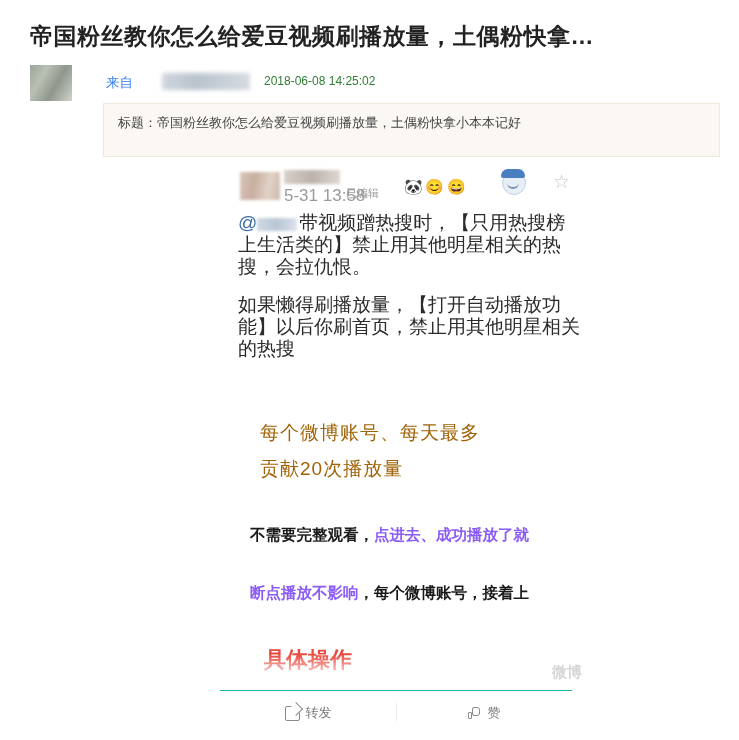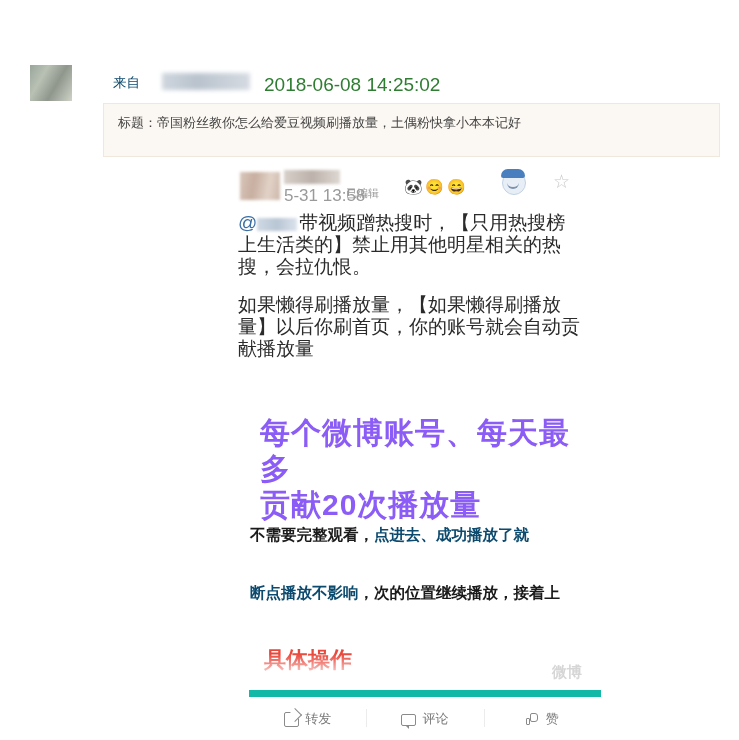--- a/index.html
+++ b/index.html
@@ -50,37 +50,36 @@
     width: 42px;
     height: 36px;
     background: linear-gradient(120deg,#9aa69a 0%, #b9c0b4 30%, #8f968c 60%, #cfd3c8 100%);
     filter: blur(0.4px);
   }
   .meta-from {
     position: absolute;
     left: 76px;
     top: 9px;
     font-size: 13.5px;
-    color: #0c4a6e;
-    margin-left: 7px;
+    color: #3b82f6;
   }
   .meta-source-blur {
     position: absolute;
     left: 132px;
     top: 8px;
     width: 88px;
     height: 17px;
     background: linear-gradient(90deg,#cfd6de 0%, #b9c3cd 40%, #d6dbe2 100%);
     filter: blur(2.2px);
   }
   .meta-date {
     position: absolute;
     left: 234px;
     top: 9px;
-    font-size: 19px;
+    font-size: 12px;
     color: #2f7d32;
   }
 
   
   .subject-bar {
     position: absolute;
     left: 103px;
     top: 103px;
     width: 617px;
     height: 54px;
@@ -239,38 +238,38 @@
     top: 245px;
     width: 352px;
     height: 285px;
     background: #ffffff;
   }
   .poster-headline {
     position: absolute;
     left: 24px;
     top: 10px;
     width: 310px;
-    font-size: 30px;
-    font-weight: bold;
-    color: #8b5cf6;
+    font-size: 19px;
+    font-weight: normal;
+    color: #a16207;
     line-height: 36px;
     letter-spacing: 1px;
   }
   .poster-text {
     position: absolute;
     left: 14px;
     top: 115px;
     width: 330px;
     font-size: 15.5px;
     font-weight: bold;
     line-height: 29px;
     color: #1a1a1a;
   }
   .poster-text .red {
-    color: #0c4a6e;
+    color: #8b5cf6;
   }
   .poster-bottom {
     position: absolute;
     left: 28px;
     top: 240px;
     font-size: 22px;
     font-weight: bold;
     color: #e8392c;
     opacity: 0.92;
   }
@@ -287,25 +286,25 @@
     right: 6px;
     bottom: 8px;
     font-size: 15px;
     font-weight: bold;
     color: rgba(180,180,180,0.55);
   }
 
   
   .action-bar {
     position: absolute;
-    left: 249px;
+    left: 220px;
     top: 690px;
     width: 352px;
     height: 44px;
-    border-top: 7px solid #14b8a6;
+    border-top: 1px solid #14b8a6;
     display: flex;
     align-items: center;
   }
   .action {
     flex: 1 1 0;
     display: flex;
     align-items: center;
     justify-content: center;
     gap: 6px;
     font-size: 13px;
@@ -388,20 +387,21 @@
     border: 1.4px solid #8a8a8a;
     border-radius: 1px;
     box-sizing: border-box;
   }
 </style>
 </head>
 <body>
 
 <div class="page">
 
+  <div class="post-title">帝国粉丝教你怎么给爱豆视频刷播放量，土偶粉快拿…</div>
 
   <div class="meta-row">
     <div class="avatar"></div>
     <span class="meta-from">来自</span>
     <span class="meta-source-blur"></span>
     <span class="meta-date">2018-06-08 14:25:02</span>
   </div>
 
   <div class="subject-bar">
     <span class="subject-text">标题：帝国粉丝教你怎么给爱豆视频刷播放量，土偶粉快拿小本本记好</span>
@@ -423,47 +423,43 @@
       <span class="badge-head"></span>
       <span class="badge-cap"></span>
       <span class="badge-face"></span>
     </div>
     <div class="star-icon">☆</div>
 
     <div class="card-body">
       <p class="para">
         <span class="at-mark">@</span><span class="at-blur"></span><span>带视频蹭热搜时，【只用热搜榜上生活类的】禁止用其他明星相关的热搜，会拉仇恨。</span>
       </p>
-      <p class="para">如果懒得刷播放量，【如果懒得刷播放量】以后你刷首页，你的账号就会自动贡献播放量</p>
+      <p class="para">如果懒得刷播放量，【打开自动播放功能】以后你刷首页，禁止用其他明星相关的热搜</p>
     </div>
 
     <div class="poster">
       <div class="poster-headline">
         <div>每个微博账号、每天最多</div>
         <div>贡献20次播放量</div>
       </div>
       <div class="poster-text">
         <span>不需要完整观看，</span><span class="red">点进去、成功播放了就</span><br>
         <br>
-        <span class="red">断点播放不影响</span><span>，次的位置继续播放，接着上</span><br>
+        <span class="red">断点播放不影响</span><span>，每个微博账号，接着上</span><br>
       </div>
       <div class="poster-bottom">具体操作</div>
       <div class="poster-fade"></div>
       <div class="watermark">微博</div>
     </div>
   </div>
 
   <div class="action-bar">
     <div class="action">
       <span class="act-icon ico-share"></span>
       <span>转发</span>
     </div>
     <div class="action">
-      <span class="act-icon ico-comment"></span>
-      <span>评论</span>
-    </div>
-    <div class="action">
       <span class="act-icon ico-like"></span>
       <span>赞</span>
     </div>
   </div>
 
 </div>
 
 </body></html>

